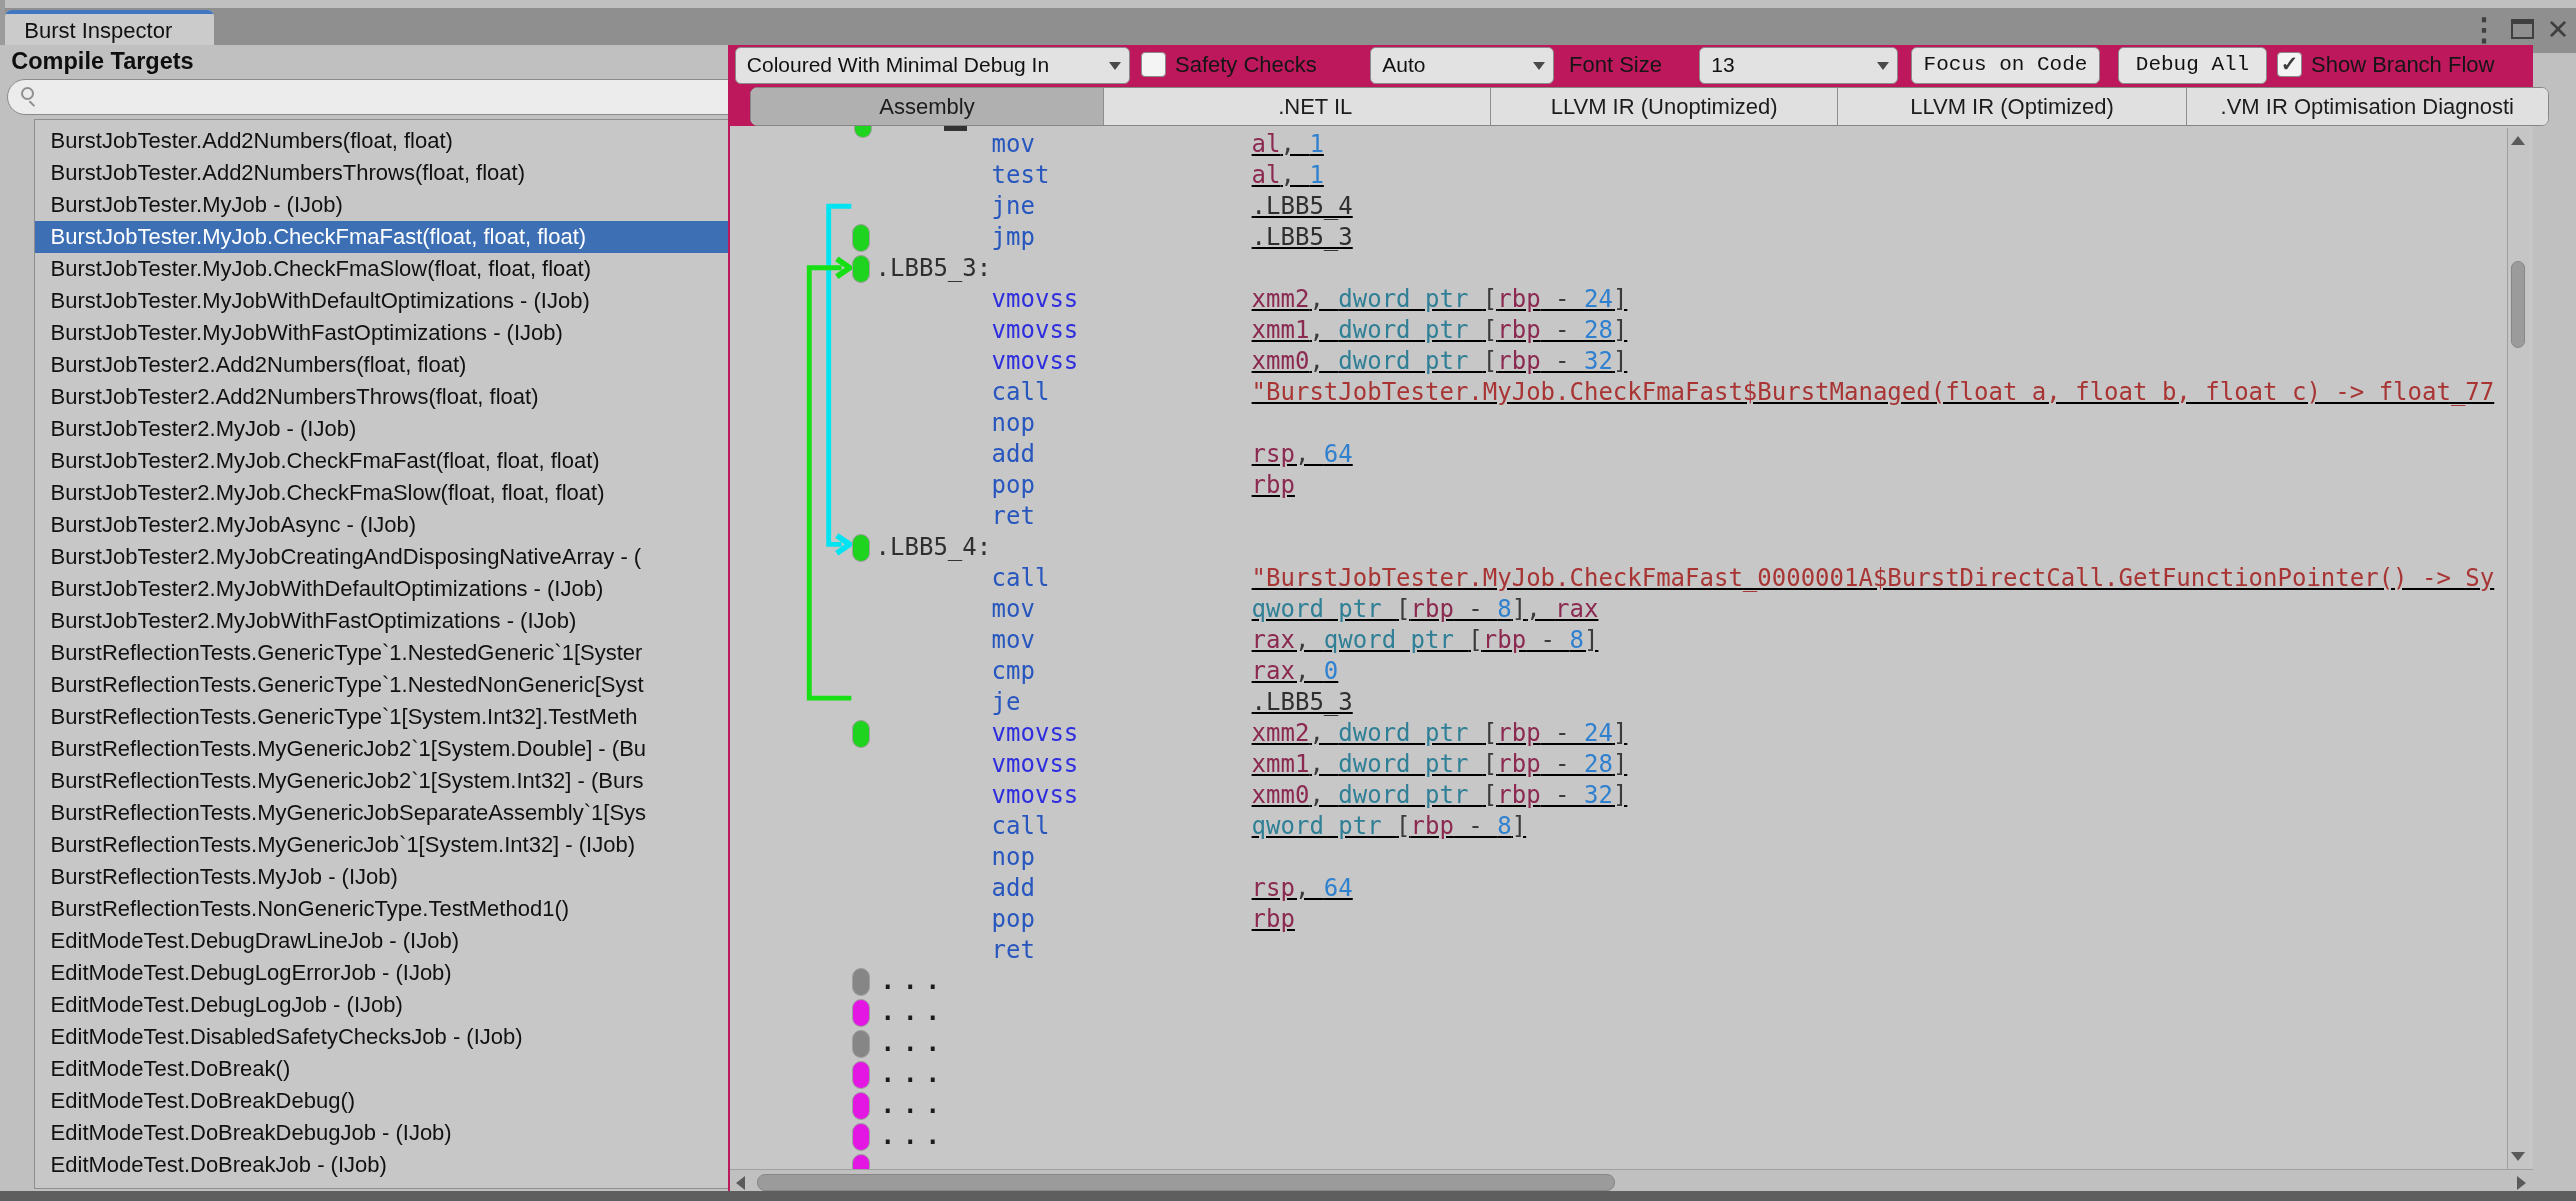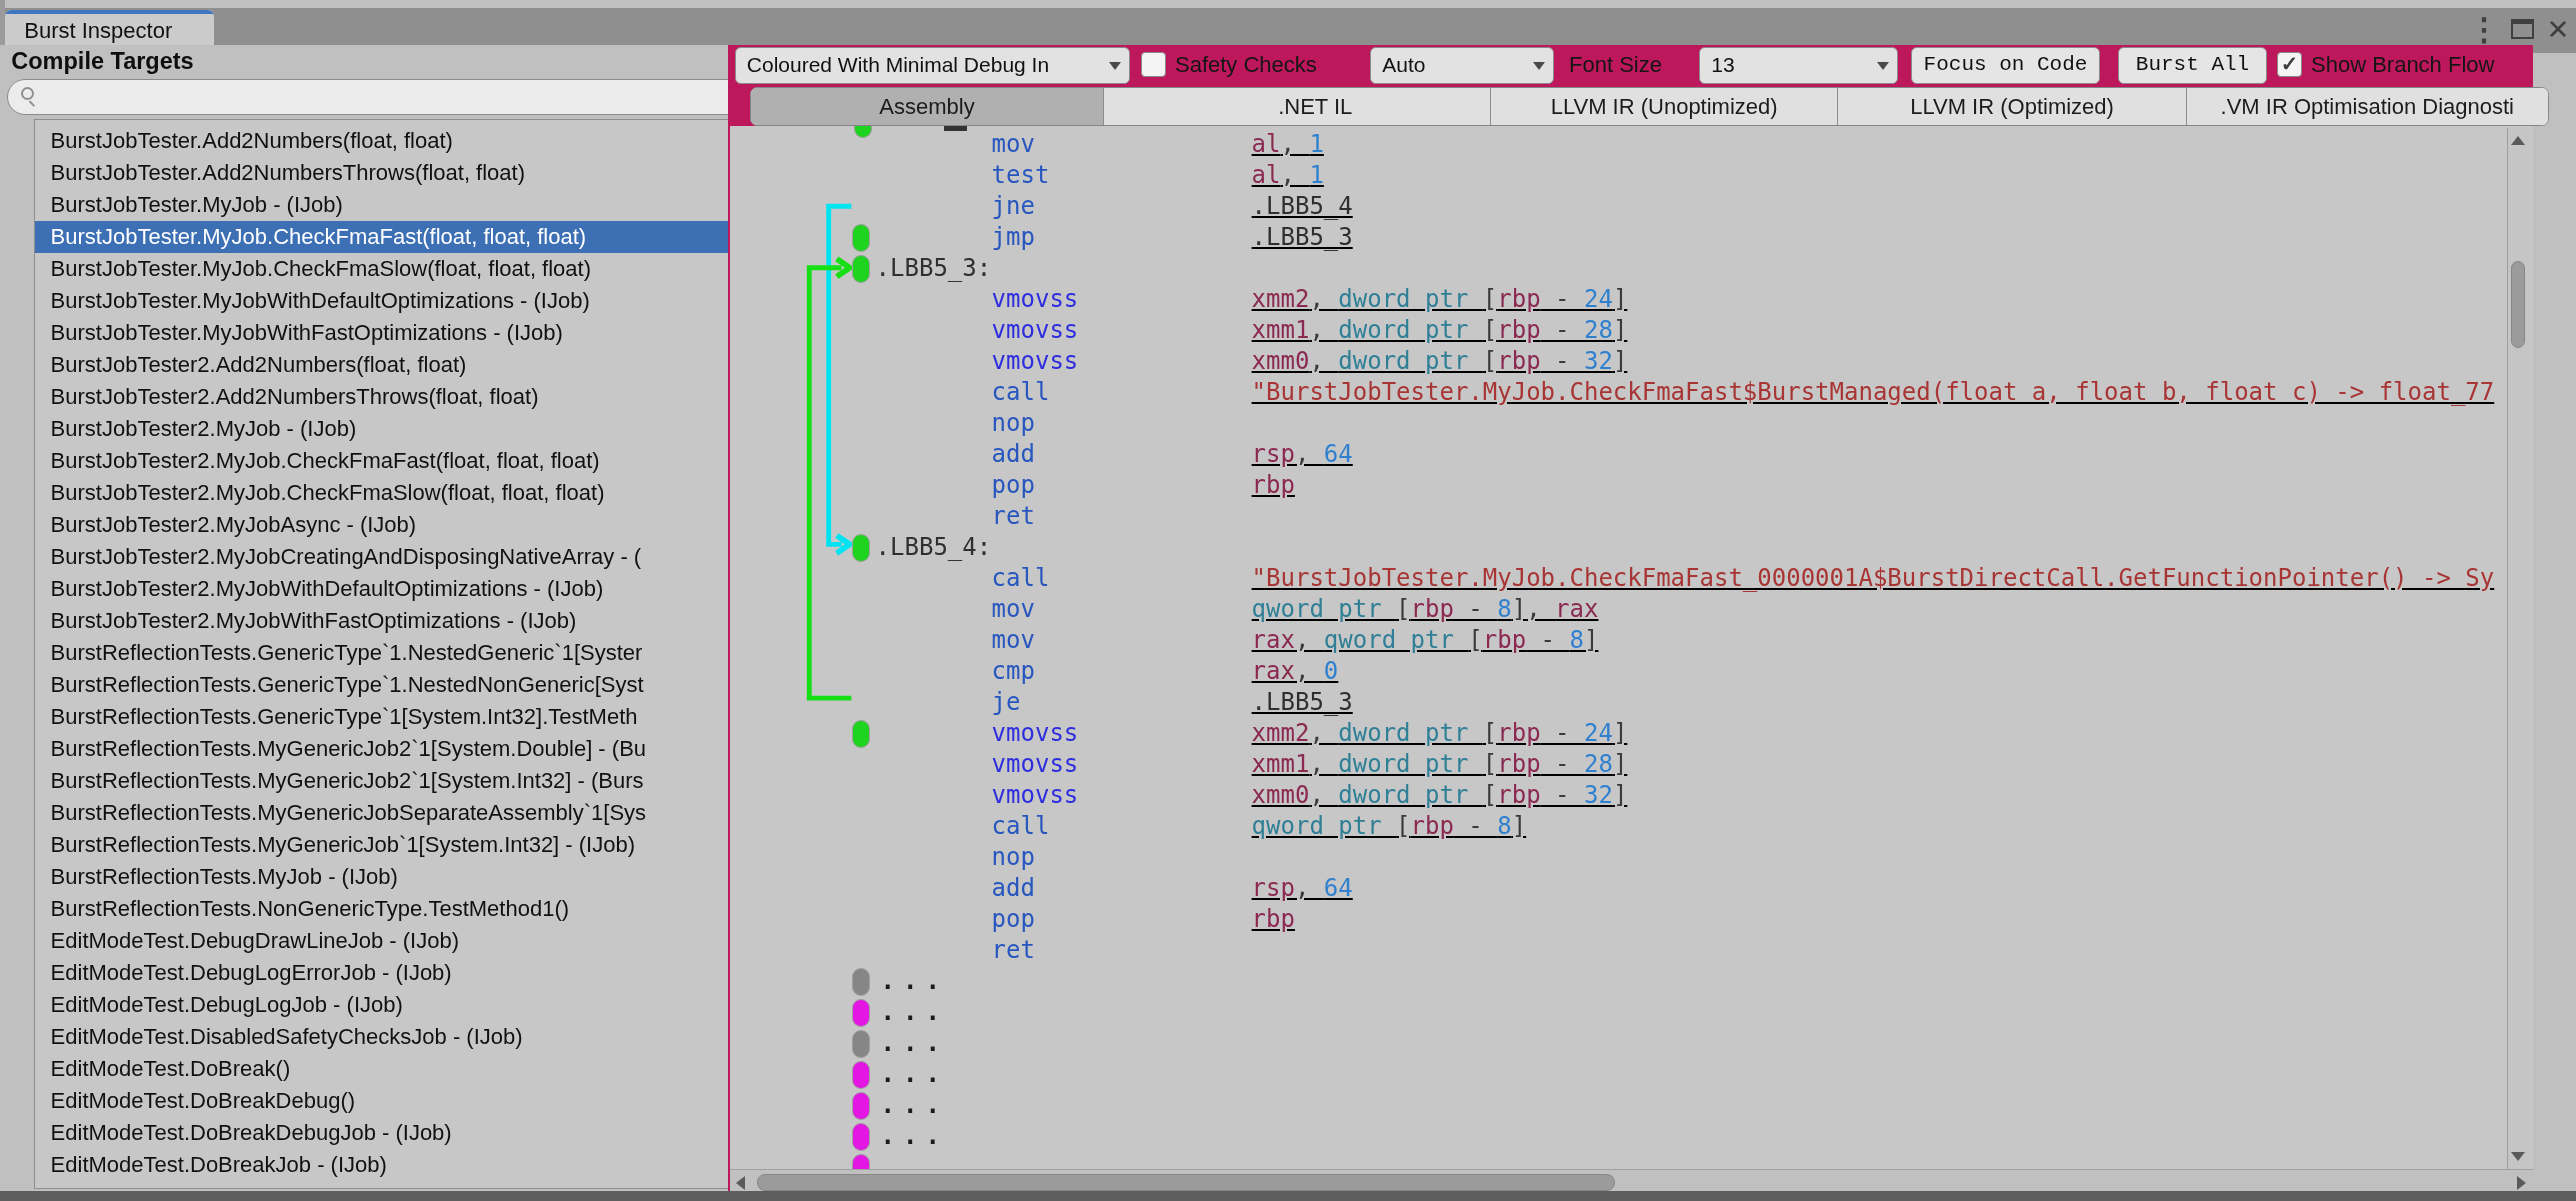--- a/index.html
+++ b/index.html
@@ -166,21 +166,21 @@
       <div class="dropdown" style="left:642px;width:184px;">
         <span class="dd-text">Auto</span>
         <span class="caret"></span>
       </div>
       <div class="tb-label" style="left:841px;">Font Size</div>
       <div class="dropdown" style="left:971px;width:199px;">
         <span class="dd-text">13</span>
         <span class="caret"></span>
       </div>
       <div class="pushbtn" style="left:1183px;width:189px;">Focus on Code</div>
-      <div class="pushbtn" style="left:1390px;width:149px;">Burst All</div>
+      <div class="pushbtn" style="left:1390px;width:149px;">Debug All</div>
       <div class="checkbox" style="left:1549px;">✓</div>
       <div class="tb-label" style="left:1583px;">Show Branch Flow</div>
     </div>
 
     <div id="tabbar">
         <div class="tab active" style="width: 361px;">Assembly</div>
         <div class="tab" style="width: 394px; padding-left: 36px;">.NET IL</div>
         <div class="tab" style="width: 354px;">LLVM IR (Unoptimized)</div>
         <div class="tab" style="width: 356px;">LLVM IR (Optimized)</div>
         <div class="tab" style="width: 368px;">.VM IR Optimisation Diagnosti</div>

